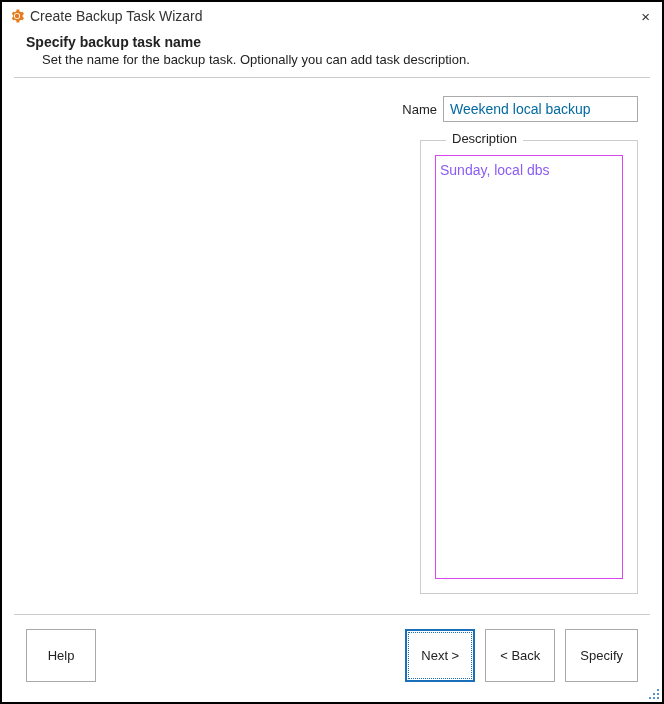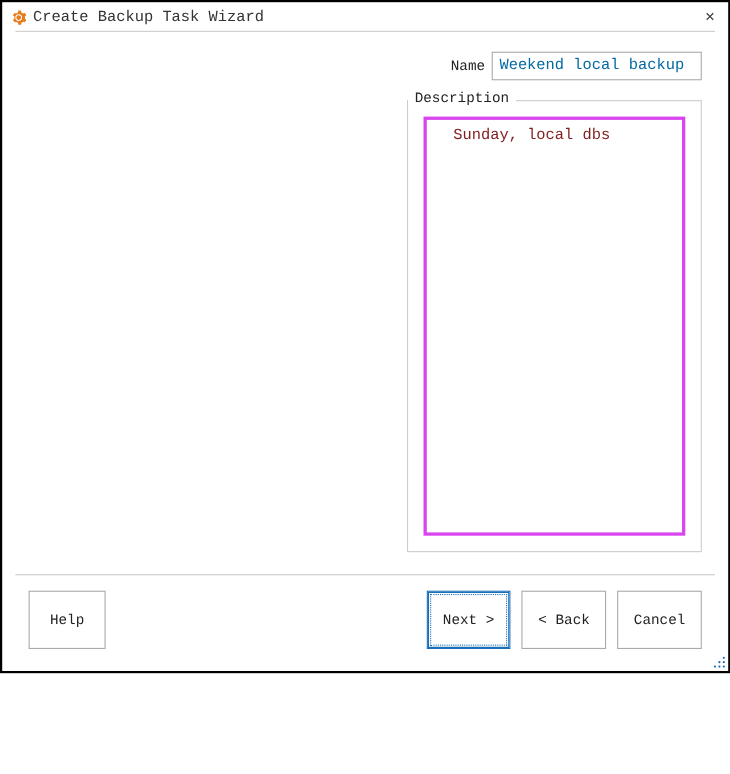--- a/index.html
+++ b/index.html
@@ -10,27 +10,26 @@
     body {
       font-family: "Segoe UI", Tahoma, sans-serif;
       font-size: 13px;
       background: #fff;
       width: 664px;
       height: 704px;
       overflow: hidden;
     }
     .window {
       width: 664px;
-      height: 612px;
+      height: 704px;
       border: 2px solid #000;
       background: #fff;
       display: flex;
       flex-direction: column;
       position: relative;
-      font-family: Liberation Mono, monospace;
     }
     .titlebar {
       display: flex;
       align-items: center;
       padding: 6px 8px 4px 8px;
       gap: 6px;
     }
     .title-icon {
       width: 14px;
       height: 14px;
@@ -97,35 +96,35 @@
     .fieldset {
       border: 1px solid #ccc;
       flex: 1;
       padding: 14px 14px 14px 14px;
       display: flex;
       position: relative;
     }
     .fieldset-legend {
       position: absolute;
       top: -10px;
-      left: 0;
+      left: 25px;
       background: #fff;
       padding: 0 6px;
       font-size: 13px;
       color: #222;
     }
     .desc-textarea {
       width: 100%;
       height: 100%;
-      border: 3px solid #d946ef;
+      border: 1px solid #d946ef;
       resize: none;
-      padding: 6px 24px;
+      padding: 6px 4px;
       font-family: inherit;
       font-size: 14px;
-      color: #7f1d1d;
+      color: #8b5cf6;
       background: #fff;
     }
     .footer-divider {
       border: none;
       border-top: 1px solid #ccc;
       margin: 12px 12px 0 12px;
     }
     .footer {
       padding: 14px 24px 20px 24px;
       display: flex;
@@ -169,20 +168,24 @@
     <span class="title-icon">
       <svg viewBox="0 0 16 16" width="14" height="14">
         <path fill="#e87b1c" d="M8 10.5a2.5 2.5 0 1 0 0-5 2.5 2.5 0 0 0 0 5z"></path>
         <path fill="#e87b1c" d="M14.5 8c0-.4 0-.8-.1-1.1l1.6-1.2-1.5-2.6-1.9.7c-.6-.5-1.2-.9-1.9-1.1L10.5.5h-3l-.2 2.2c-.7.2-1.3.6-1.9 1.1l-1.9-.7L2 5.7l1.6 1.2c-.1.3-.1.7-.1 1.1s0 .8.1 1.1L2 10.3l1.5 2.6 1.9-.7c.6.5 1.2.9 1.9 1.1l.2 2.2h3l.2-2.2c.7-.2 1.3-.6 1.9-1.1l1.9.7 1.5-2.6-1.6-1.2c.1-.3.1-.7.1-1.1zM8 11.5a3.5 3.5 0 1 1 0-7 3.5 3.5 0 0 1 0 7z"></path>
       </svg>
     </span>
     <span class="title-text">Create Backup Task Wizard</span>
     <span class="close-x">×</span>
   </div>
 
+  <div class="header-section">
+    <div class="header-title">Specify backup task name</div>
+    <div class="header-subtitle">Set the name for the backup task. Optionally you can add task description.</div>
+  </div>
 
   <hr class="divider">
 
   <div class="body-section">
     <div class="name-row">
       <label class="name-label">Name</label>
       <input type="text" class="name-input" value="Weekend local backup" style="">
     </div>
 
     <div class="fieldset">
@@ -191,21 +194,21 @@
     </div>
   </div>
 
   <hr class="footer-divider">
 
   <div class="footer">
     <button class="btn">Help</button>
     <div class="footer-spacer"></div>
     <button class="btn focused">Next &gt;</button>
     <button class="btn">&lt; Back</button>
-    <button class="btn">Cancel</button>
+    <button class="btn">Specify</button>
   </div>
 
   <span class="resize-grip">
     <svg viewBox="0 0 14 14" width="14" height="14">
       <circle cx="12" cy="4" r="1" fill="#1a6fb8"></circle>
       <circle cx="8" cy="8" r="1" fill="#1a6fb8"></circle>
       <circle cx="12" cy="8" r="1" fill="#1a6fb8"></circle>
       <circle cx="4" cy="12" r="1" fill="#1a6fb8"></circle>
       <circle cx="8" cy="12" r="1" fill="#1a6fb8"></circle>
       <circle cx="12" cy="12" r="1" fill="#1a6fb8"></circle>

